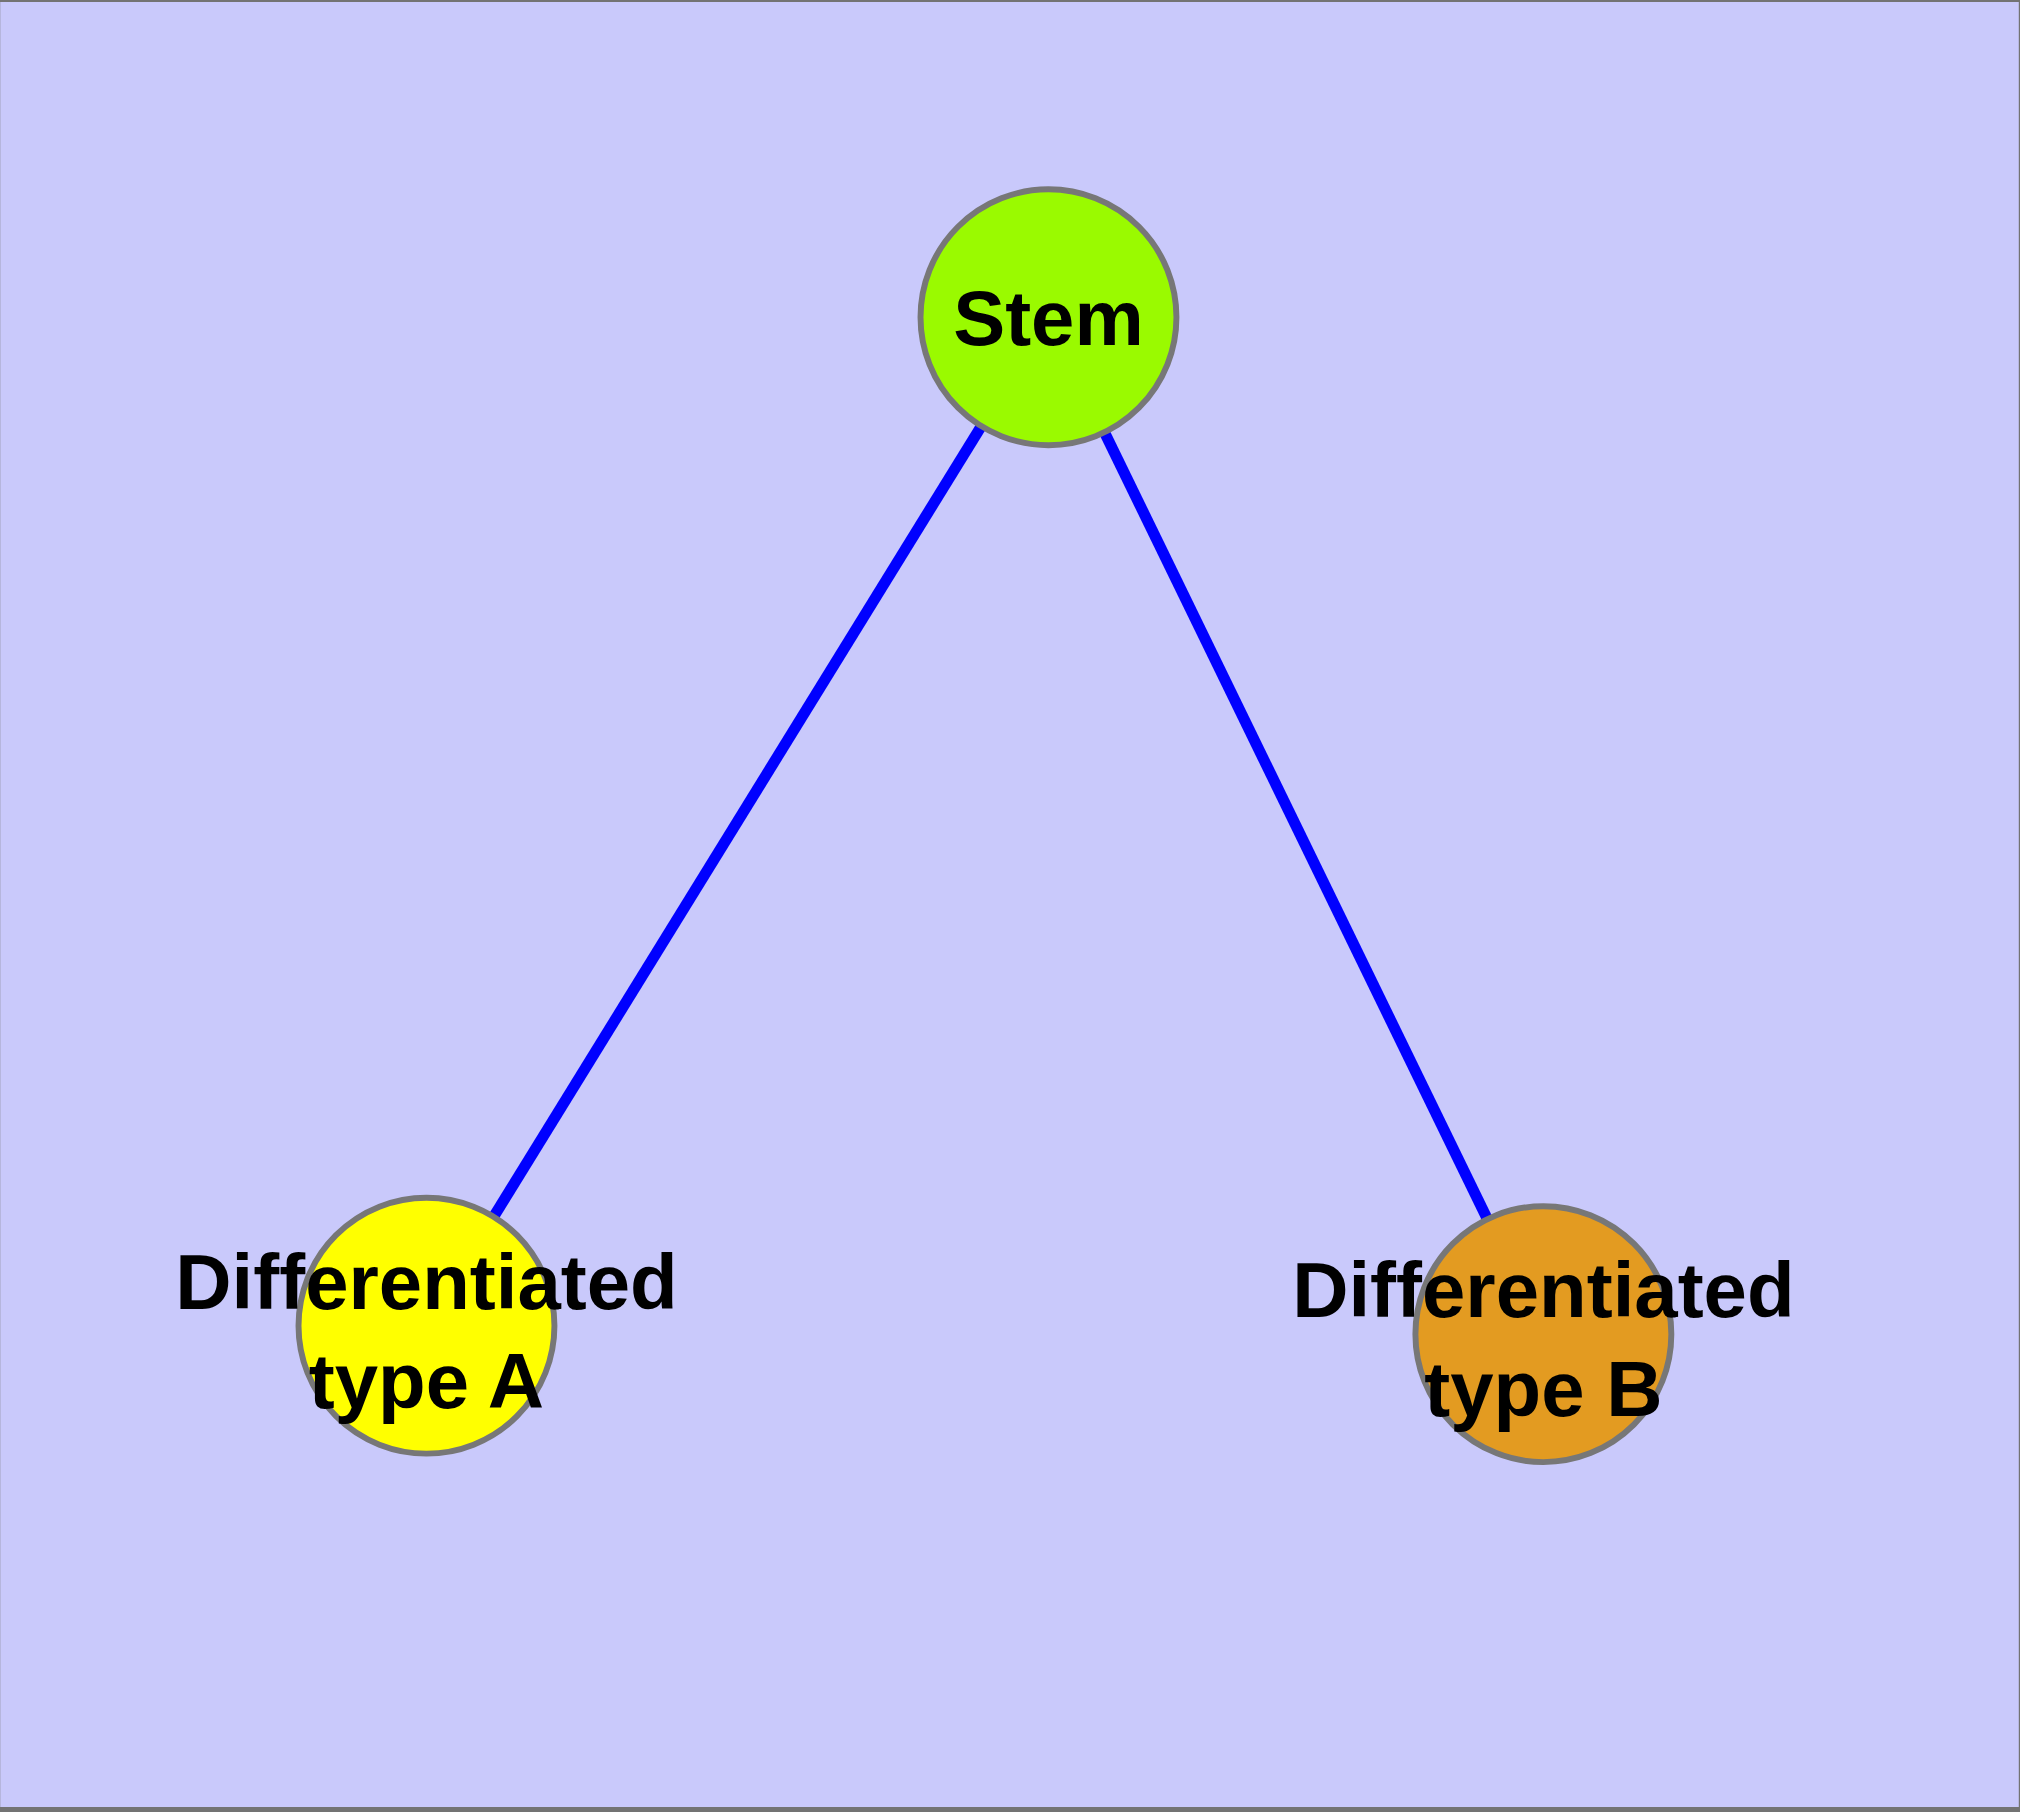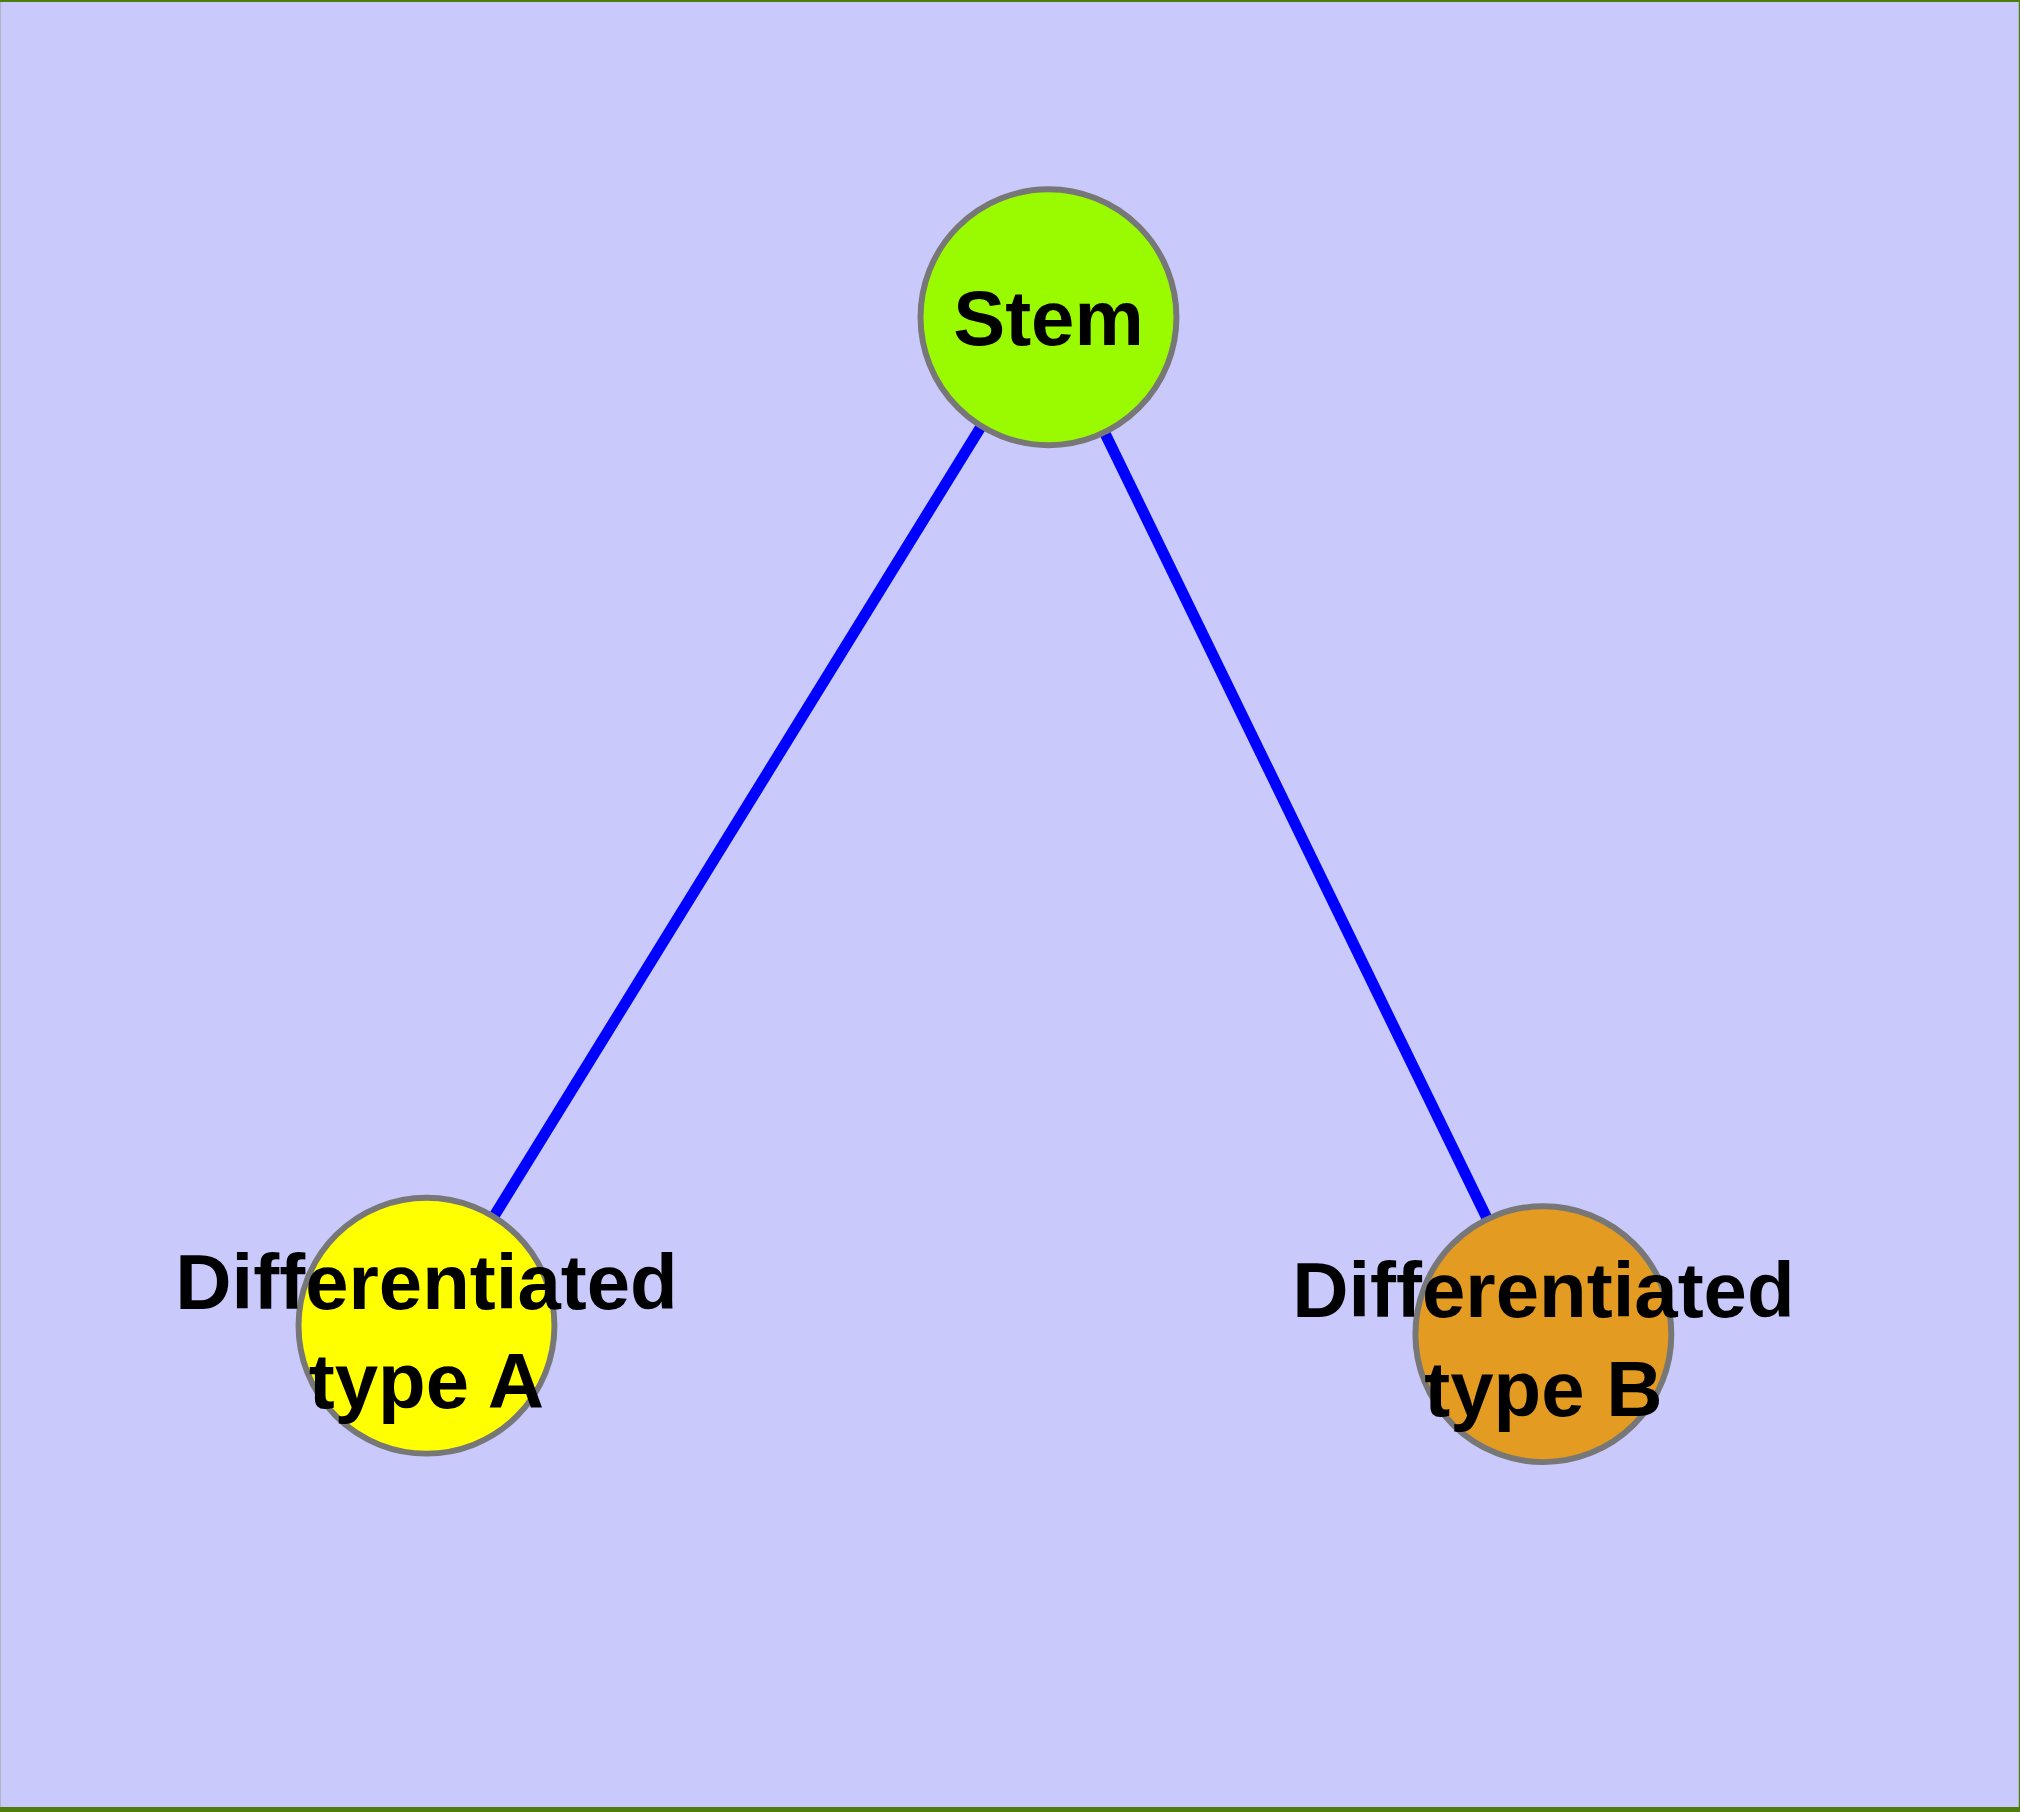--- a/index.html
+++ b/index.html
@@ -5,21 +5,21 @@
   html, body {
     margin: 0;
     padding: 0;
     background: #ffffff;
     font-family: "Liberation Sans", sans-serif;
   }
   #figure-canvas {
     position: relative;
     width: 2021px;
     height: 1812px;
-    background: #4d7c0f;
+    background: #737373;
     overflow: hidden;
   }
   #plot-area {
     position: absolute;
     left: 0;
     top: 1.7px;
     width: 2019px;
     height: 1805px;
   }
   svg text {

